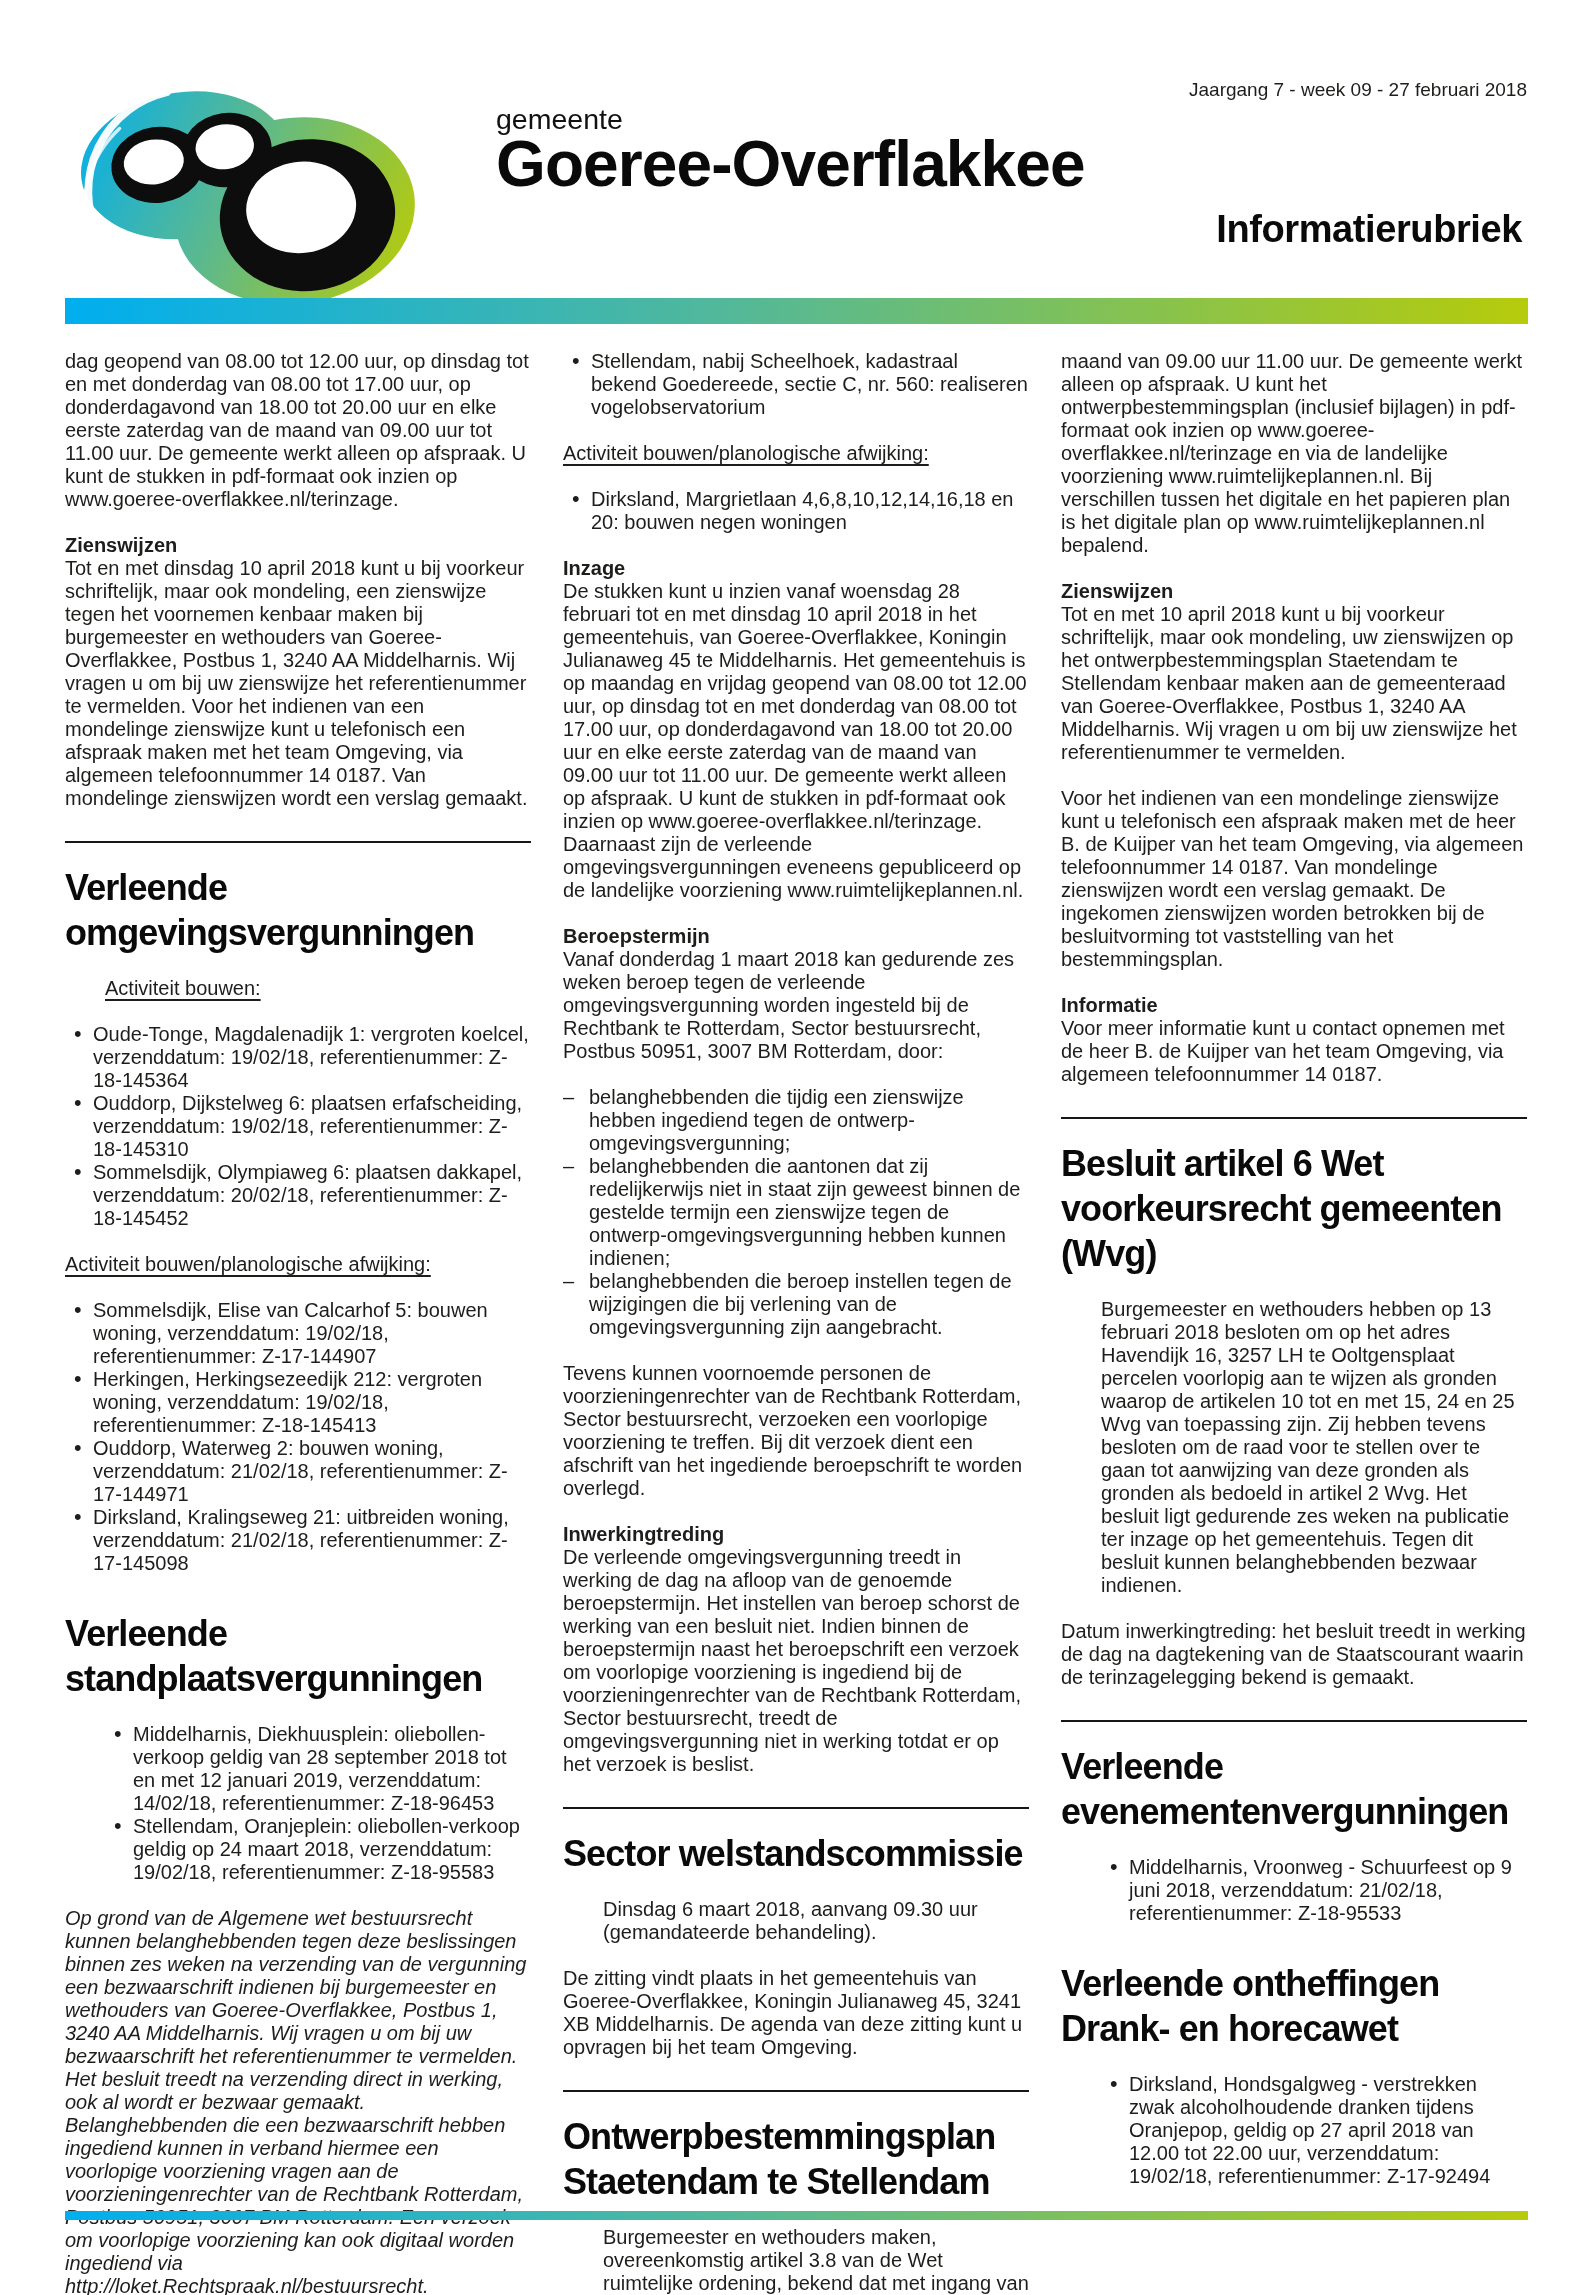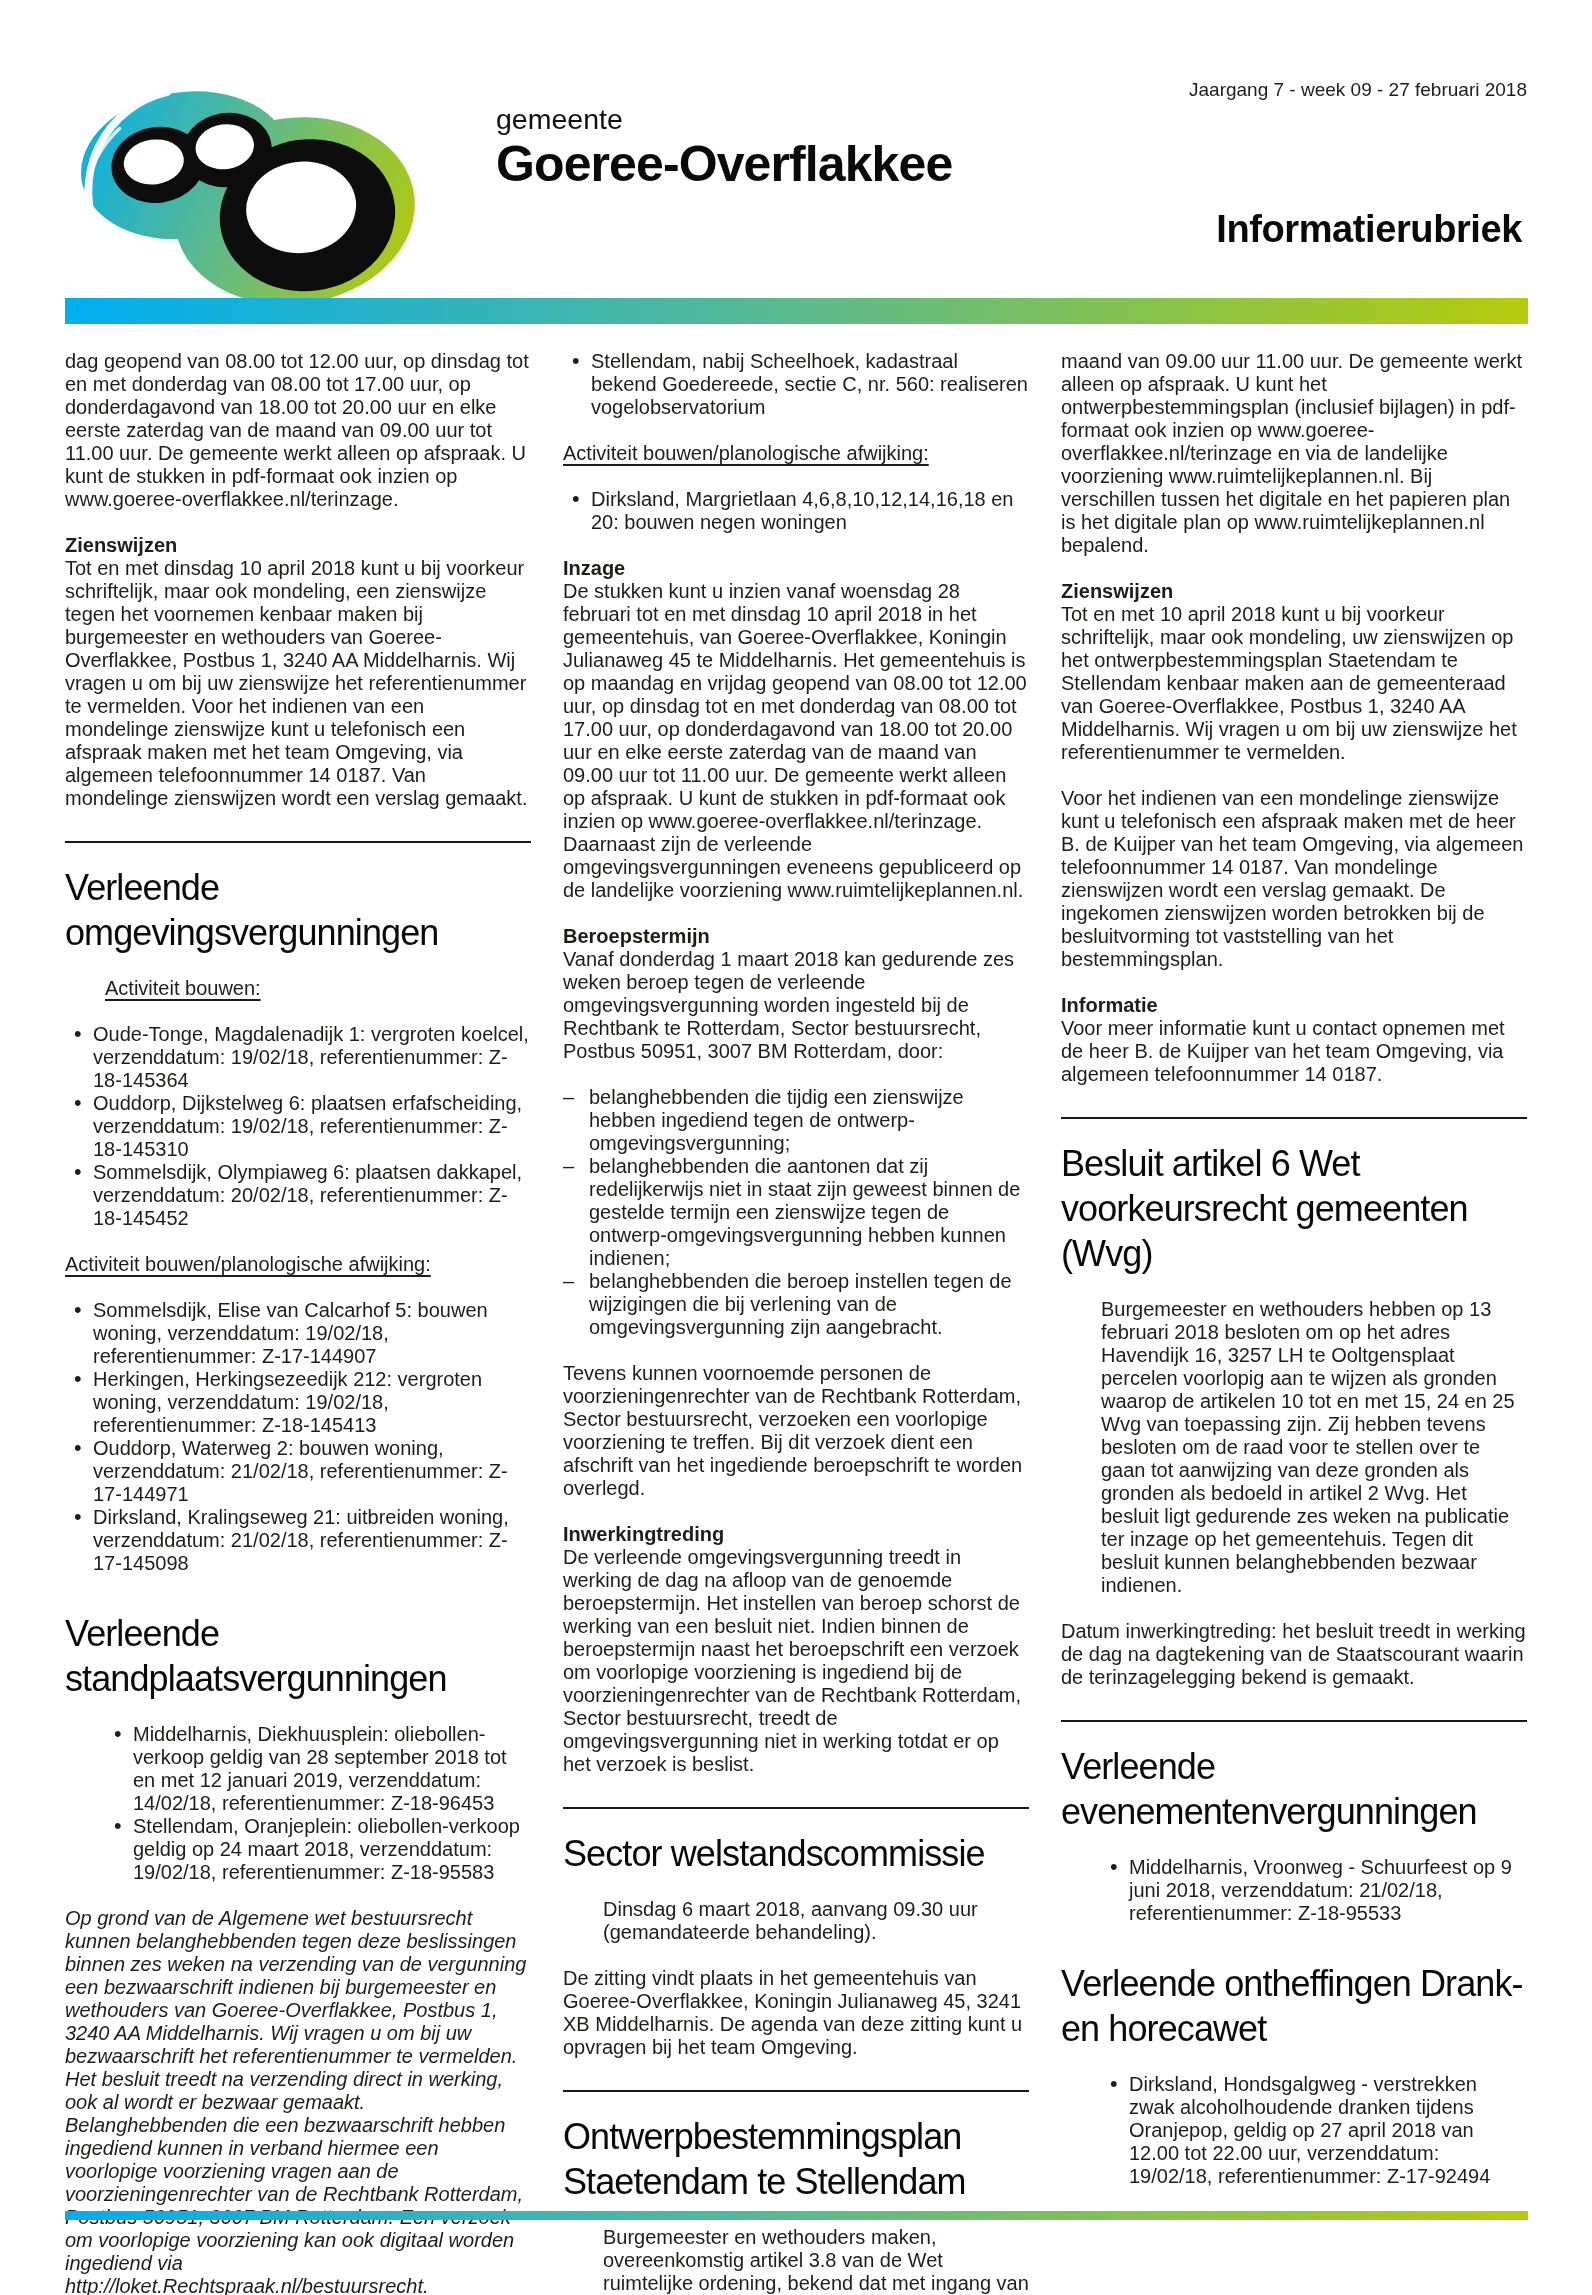--- a/index.html
+++ b/index.html
@@ -5,21 +5,21 @@
   html,body { margin:0; padding:0; background:#ffffff; }
   .page {
     position:relative; width:1592px; height:2295px; background:#fff;
     font-family:"Liberation Sans", sans-serif; color:#1d1d1b; overflow:hidden;
   }
 
   
   .logo { position:absolute; left:60px; top:76px; width:362px; height:224px; }
   .brand { position:absolute; left:496px; top:102px; }
   .brand .pre  { display:block; font-size:28.5px; line-height:35px; color:#111; }
-  .brand .name { display:block; font-size:50px; line-height:55px; font-weight:bold; letter-spacing:-0.9px; color:#0a0a0a; }
+  .brand .name { display:block; font-size:64px; line-height:55px; font-weight:bold; letter-spacing:-0.9px; color:#0a0a0a; }
   .issue  { position:absolute; right:65px; top:76px;  font-size:19px; line-height:28px; color:#1d1d1b; text-align:right; }
   .rubric { position:absolute; right:70px; top:207px; font-size:38px; line-height:45px; font-weight:bold; color:#0a0a0a; text-align:right; letter-spacing:-0.4px; }
 
   .topbar {
     position:absolute; left:65px; top:298px; width:1463px; height:26px;
     background:linear-gradient(90deg, var(--g1,#00aeef) 0%, var(--g2,#52b89a) 45%, var(--g3,#b6cb0b) 100%);
   }
   .botbar {
     position:absolute; left:65px; top:2211px; width:1463px; height:8.6px;
     background:linear-gradient(90deg, var(--g1,#00aeef) 0%, var(--g2,#52b89a) 45%, var(--g3,#b6cb0b) 100%);
@@ -33,21 +33,21 @@
 
   .col > :first-child { margin-top:0 !important; }
 
   .p, .pi, .ulab, .bullets, .dashes, .h3 { margin:23px 0 0 0; }
   .pi { font-style:italic; }
   .h3 { font-weight:bold; }
   .h3 + .p, .h3 + .pi, .h3 + .bullets, .h3 + .dashes { margin-top:0; }
   .ulab { text-decoration:underline; text-underline-offset:3.5px; text-decoration-thickness:1.7px; }
 
   .h1 {
-    font-size:36px; line-height:45px; font-weight:normal; letter-spacing:-0.9px;
+    font-size:36px; line-height:45px; font-weight:bold; letter-spacing:-0.9px;
     color:#0a0a0a; margin:36px 0 0 0;
   }
   .rule { border:0; border-top:2.6px solid #161616; margin:31px 0 0 0; }
   .rule + .h1 { margin-top:22.4px; }
   .h1 + .p, .h1 + .pi, .h1 + .ulab, .h1 + .bullets, .h1 + .h3 { margin-top:21.6px;margin-left:40px; }
 
   ul.bullets, ul.dashes { list-style:none; padding:0; }
   ul.bullets { padding-left:28px; }
   ul.dashes  { padding-left:26px; }
   ul.bullets li, ul.dashes li { position:relative; margin:0; }

